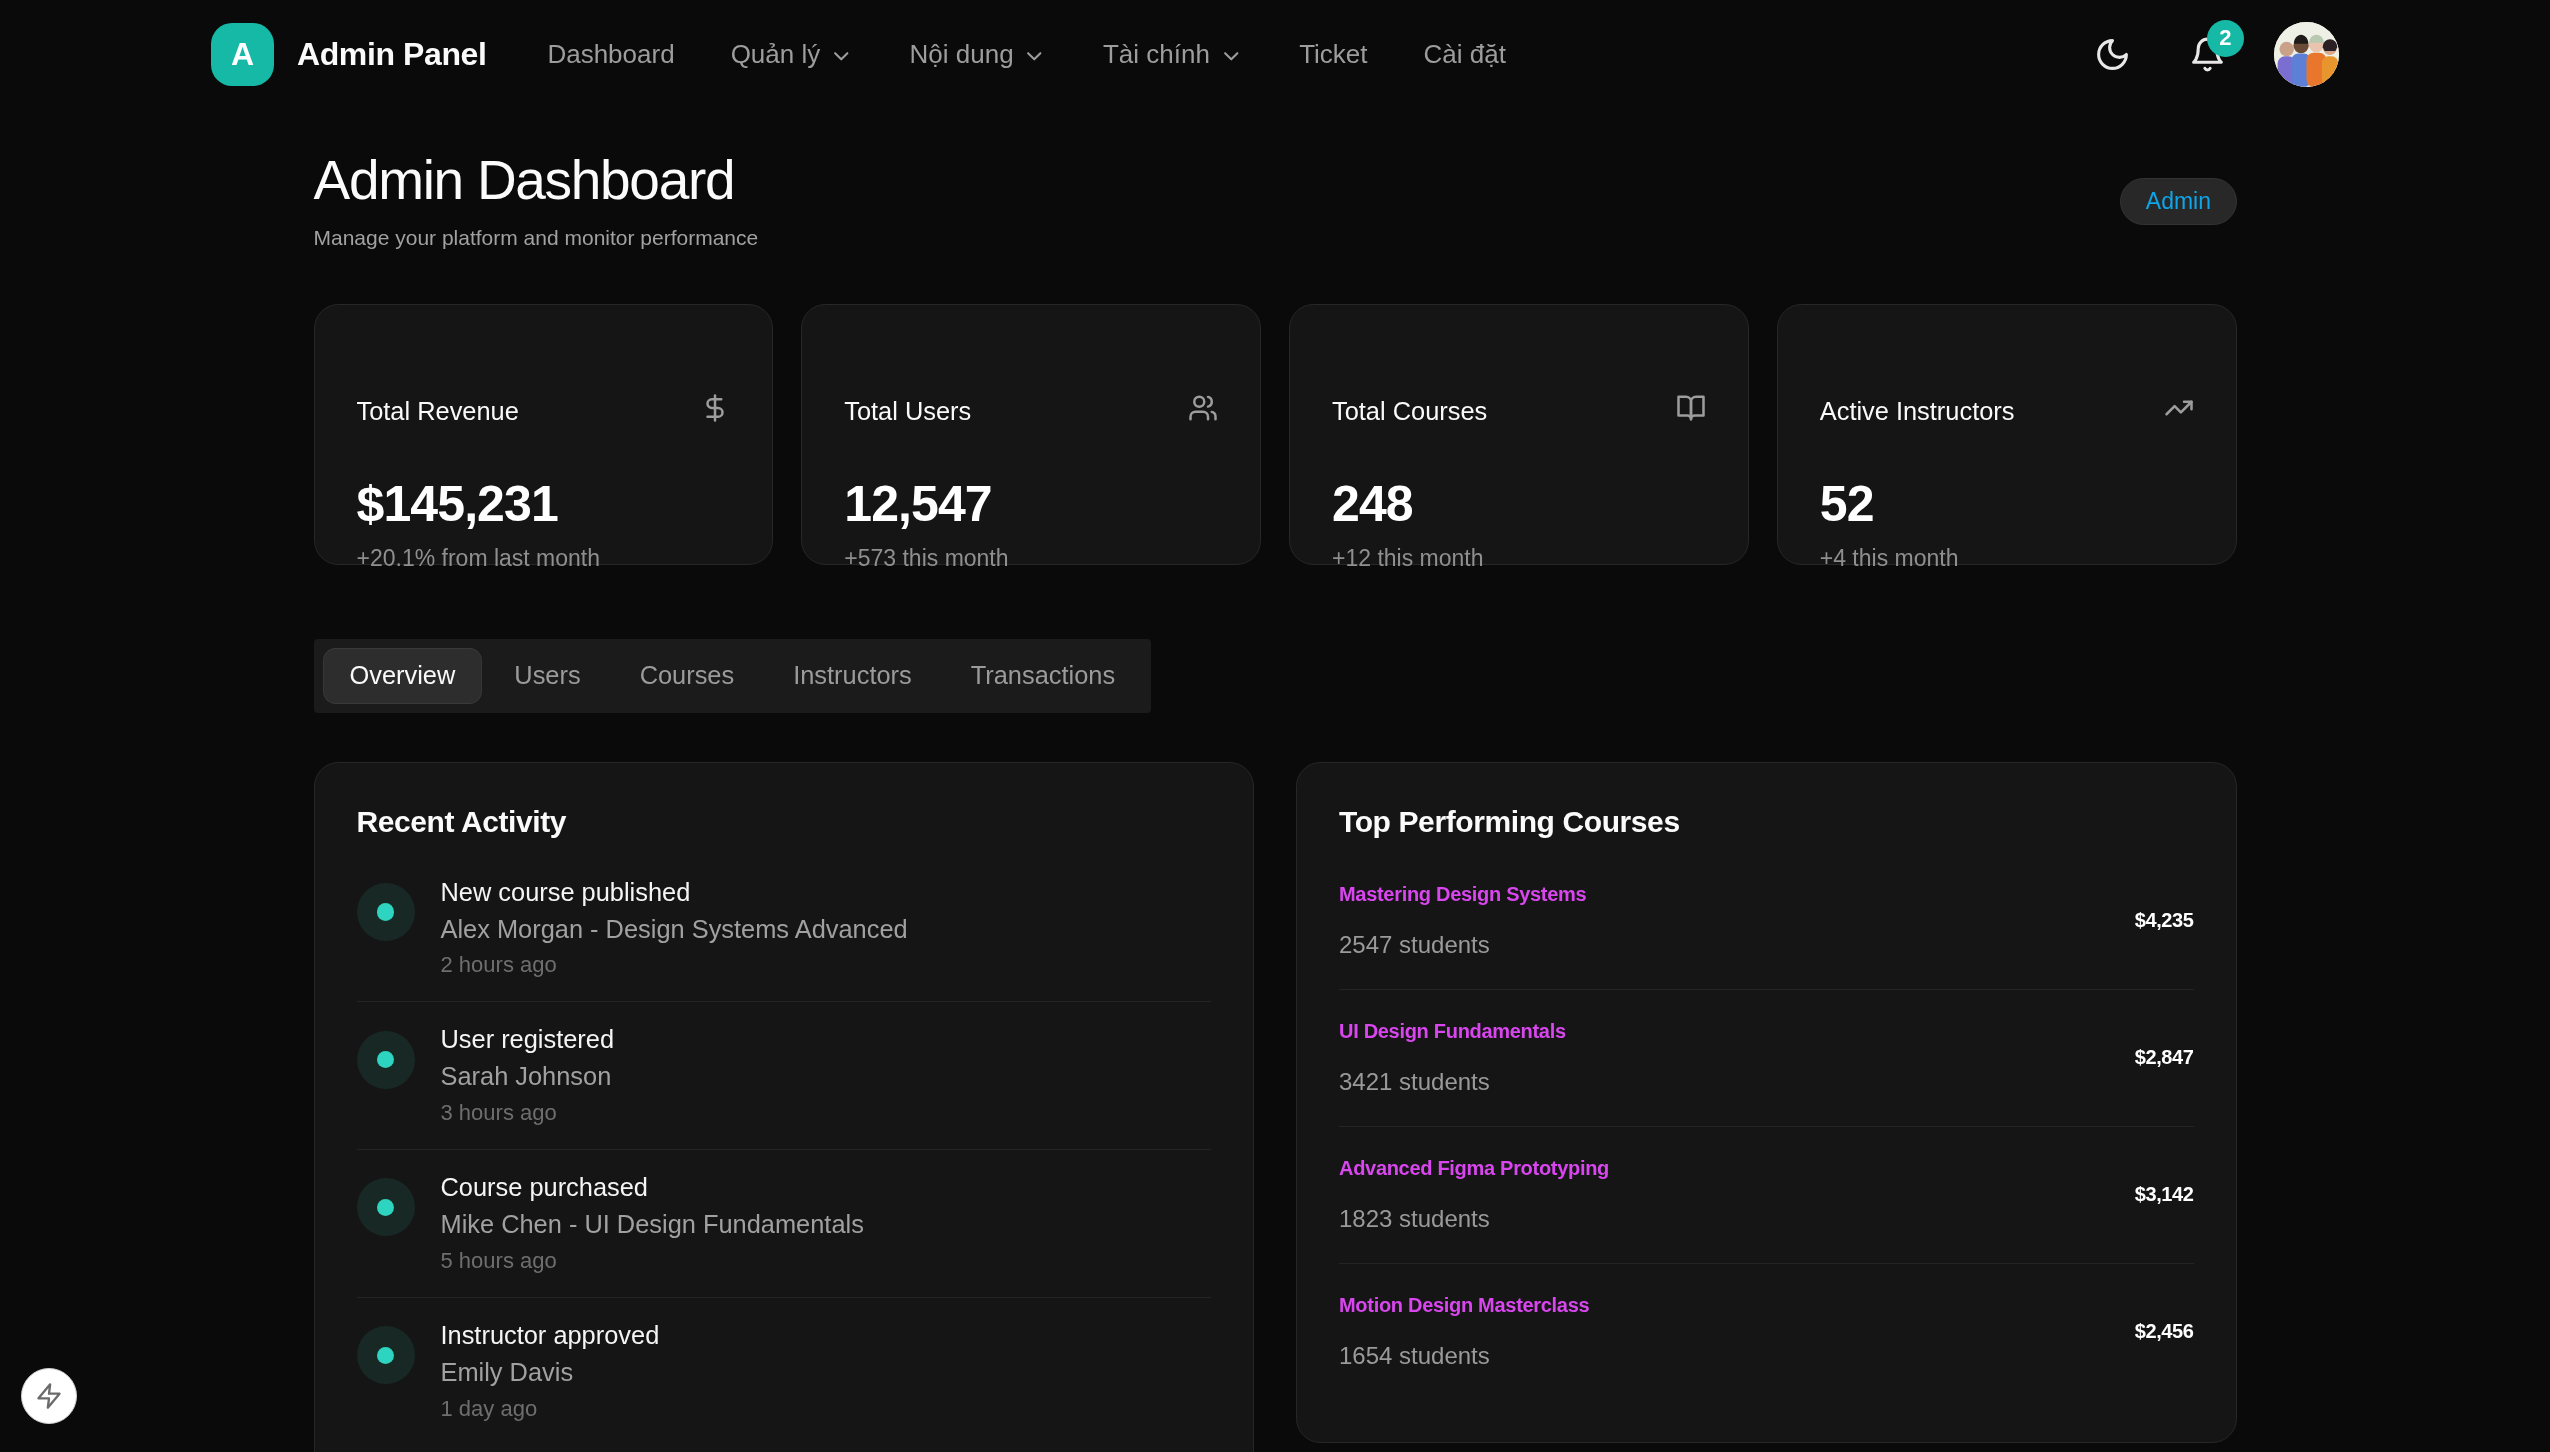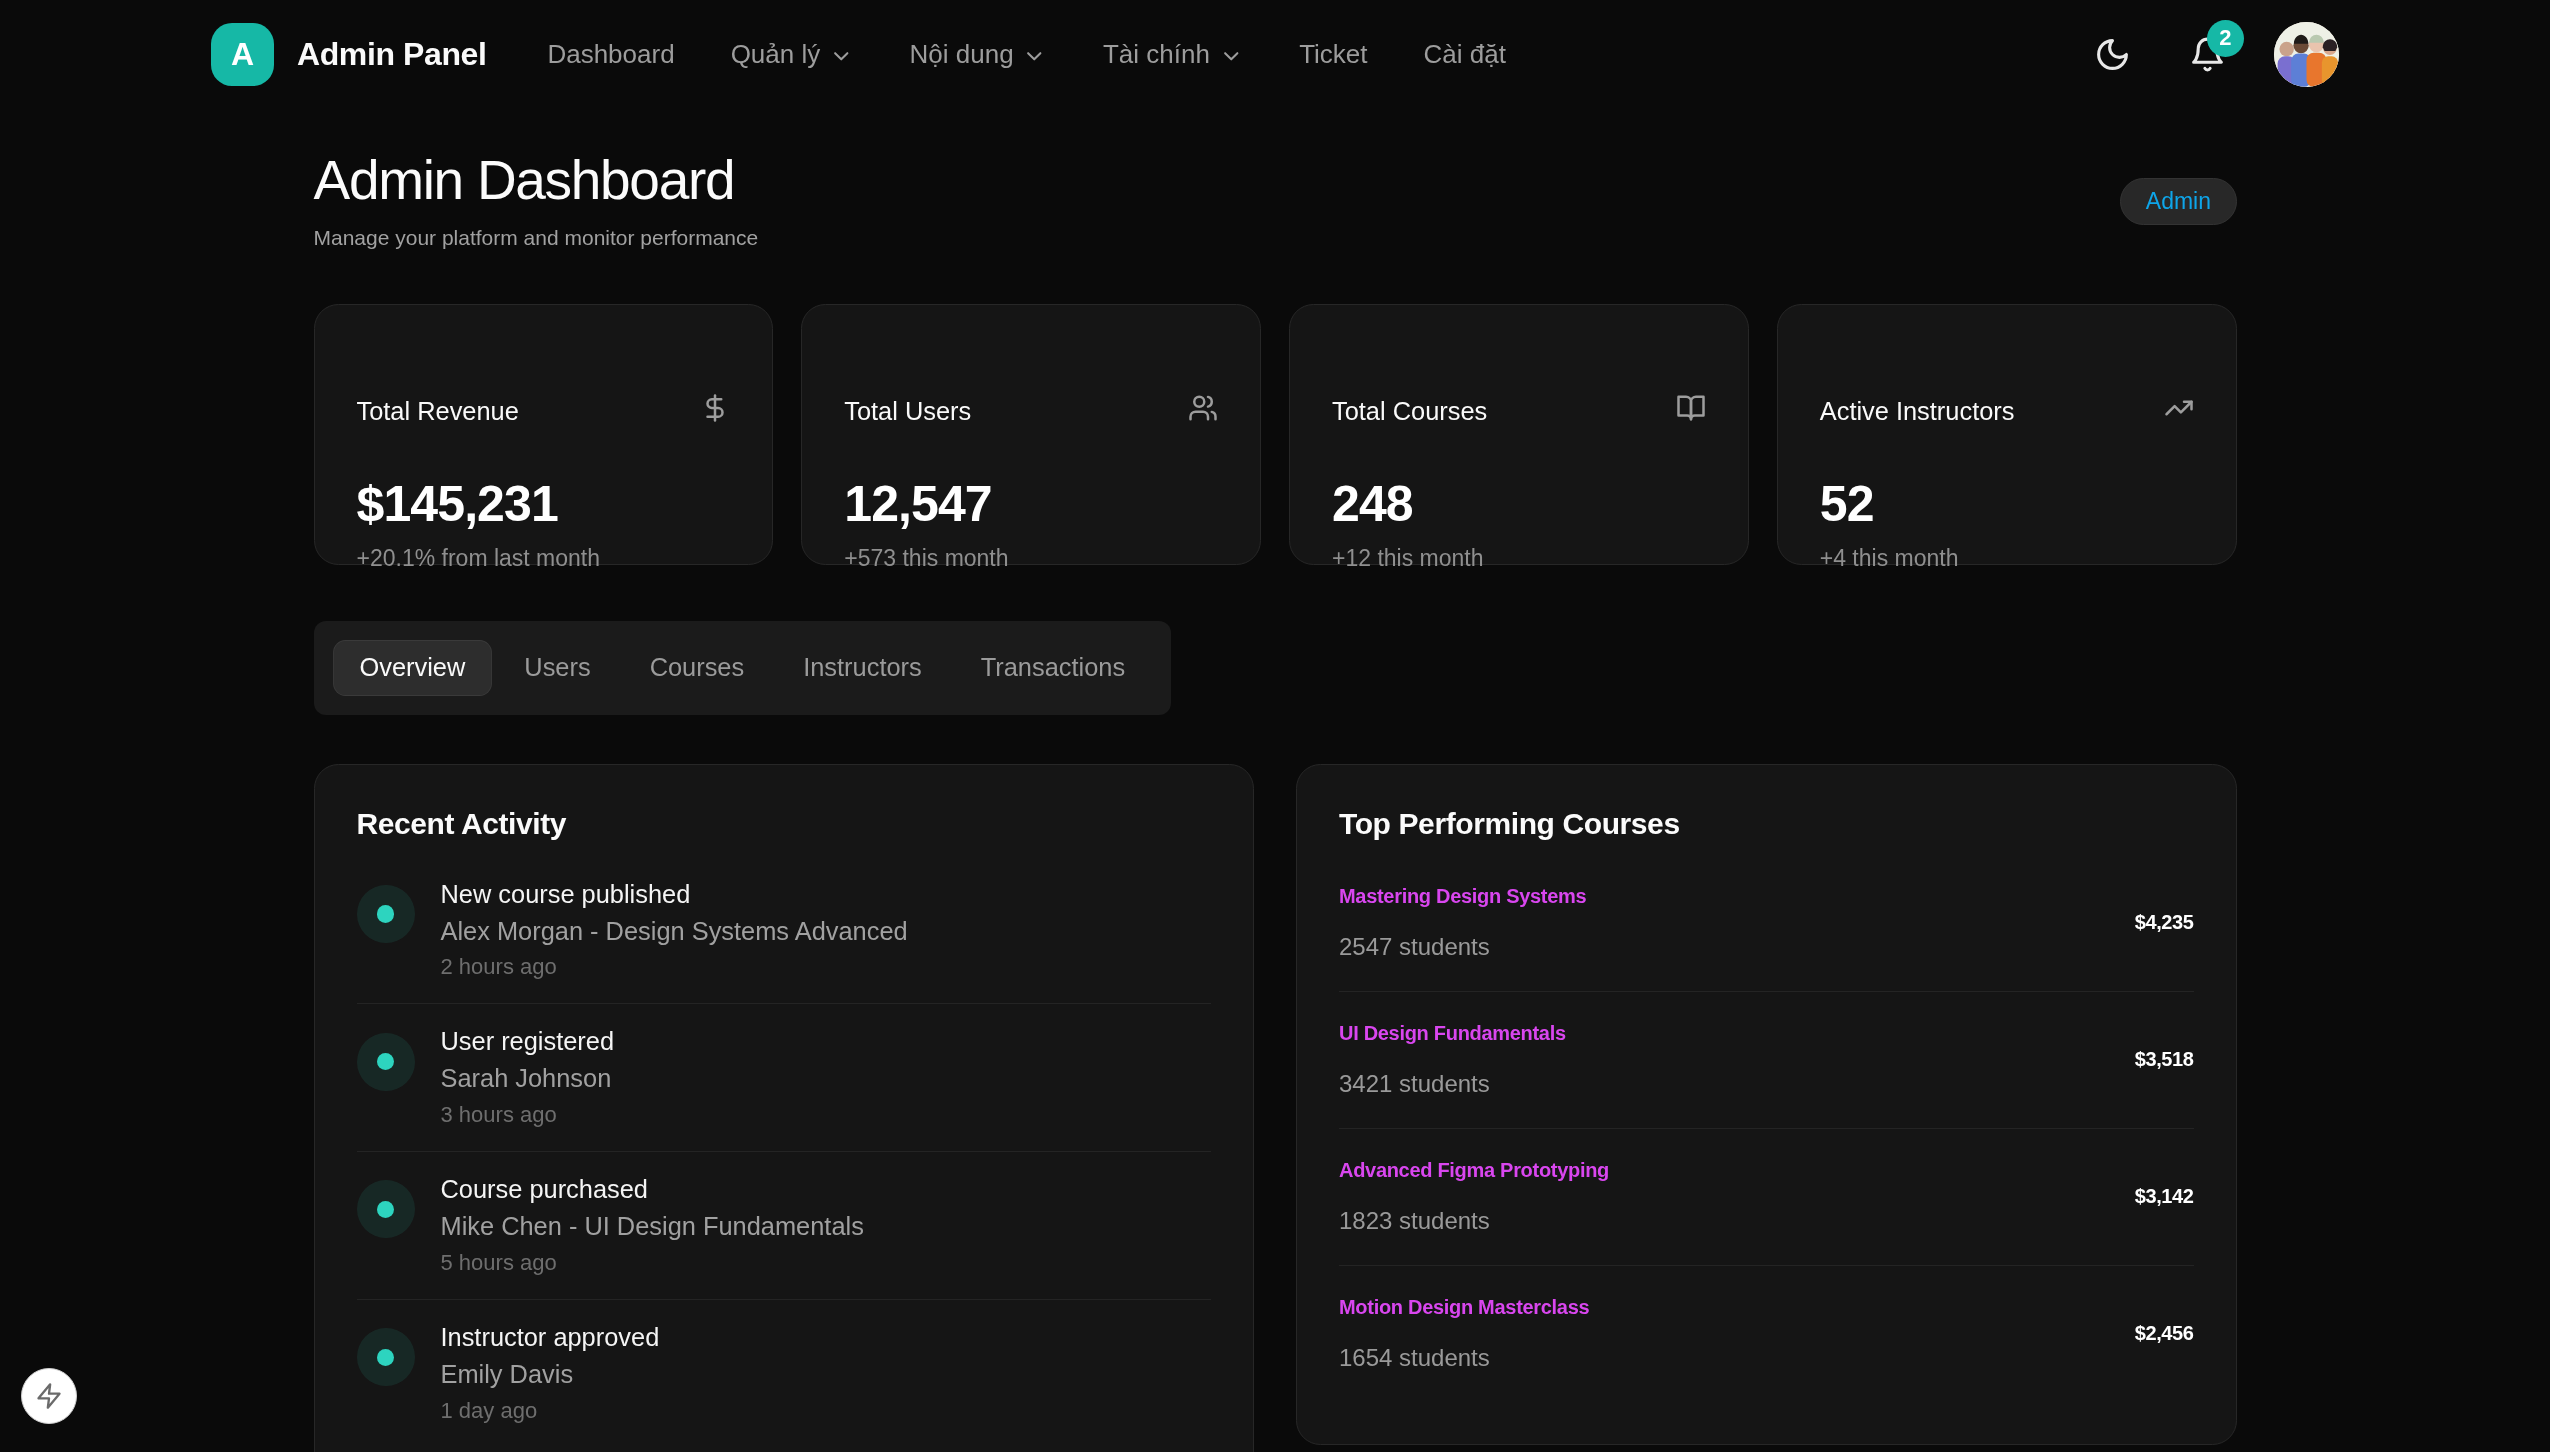--- a/index.html
+++ b/index.html
@@ -35,21 +35,21 @@
   .stats-grid { display:grid; grid-template-columns:repeat(4,1fr); gap:28px; margin-top:54px; }
   .stat-card { background:#151515; border:1.8px solid #272727; border-radius:24.5px; padding:44px 42px 39px; height:261px; }
   .stat-top { display:flex; justify-content:space-between; align-items:flex-end;margin-top:44px; }
   .stat-label { font-size:25.4px; font-weight:500; color:#fafafa; }
   .stat-icon { color:#9d9d9d; }
   .stat-icon svg { width:30px; height:30px; }
   .stat-value { font-size:50px; font-weight:700; letter-spacing:-0.9px; color:#ffffff; margin-top:49px; }
   .stat-change { font-size:23px; color:#8f8f8f; margin-top:12.3px; }
 
   
-  .tabs { display:inline-flex; align-items:center; gap:7px; margin-top:56px; background:#1b1b1b; border-radius:12px; padding:20px; }
+  .tabs { display:inline-flex; align-items:center; gap:7px; margin-top:74px; background:#1b1b1b; border-radius:4px; padding:10px; }
   .tab { border:none; background:transparent; color:#9b9b9b; font-size:25.4px; font-weight:500; padding:12.3px 26px; border-radius:11.4px; cursor:pointer; font-family:inherit; }
   .tab.active { background:#2d2d2d; color:#fafafa; box-shadow:0 0 0 0.9px #3a3a3a; }
 
   
   .panels { display:grid; grid-template-columns:1fr 1fr; gap:42px; align-items:start; margin-top:49px; }
   .panel { background:#151515; border:1.8px solid #272727; border-radius:24.5px; padding:42px; }
   .panel-title { font-size:30px; font-weight:700; letter-spacing:-0.4px; color:#fbfbfb; }
 
   
   .activity-list { margin-top:16px; }
@@ -295,21 +295,21 @@
               <div class="c-students">2547 students</div>
             </div>
             <div class="c-price">$4,235</div>
           </div>
 
           <div class="course-item">
             <div>
               <div class="c-name">UI Design Fundamentals</div>
               <div class="c-students">3421 students</div>
             </div>
-            <div class="c-price">$3,518</div>
+            <div class="c-price">$2,847</div>
           </div>
 
           <div class="course-item">
             <div>
               <div class="c-name">Advanced Figma Prototyping</div>
               <div class="c-students">1823 students</div>
             </div>
             <div class="c-price">$3,142</div>
           </div>
 

